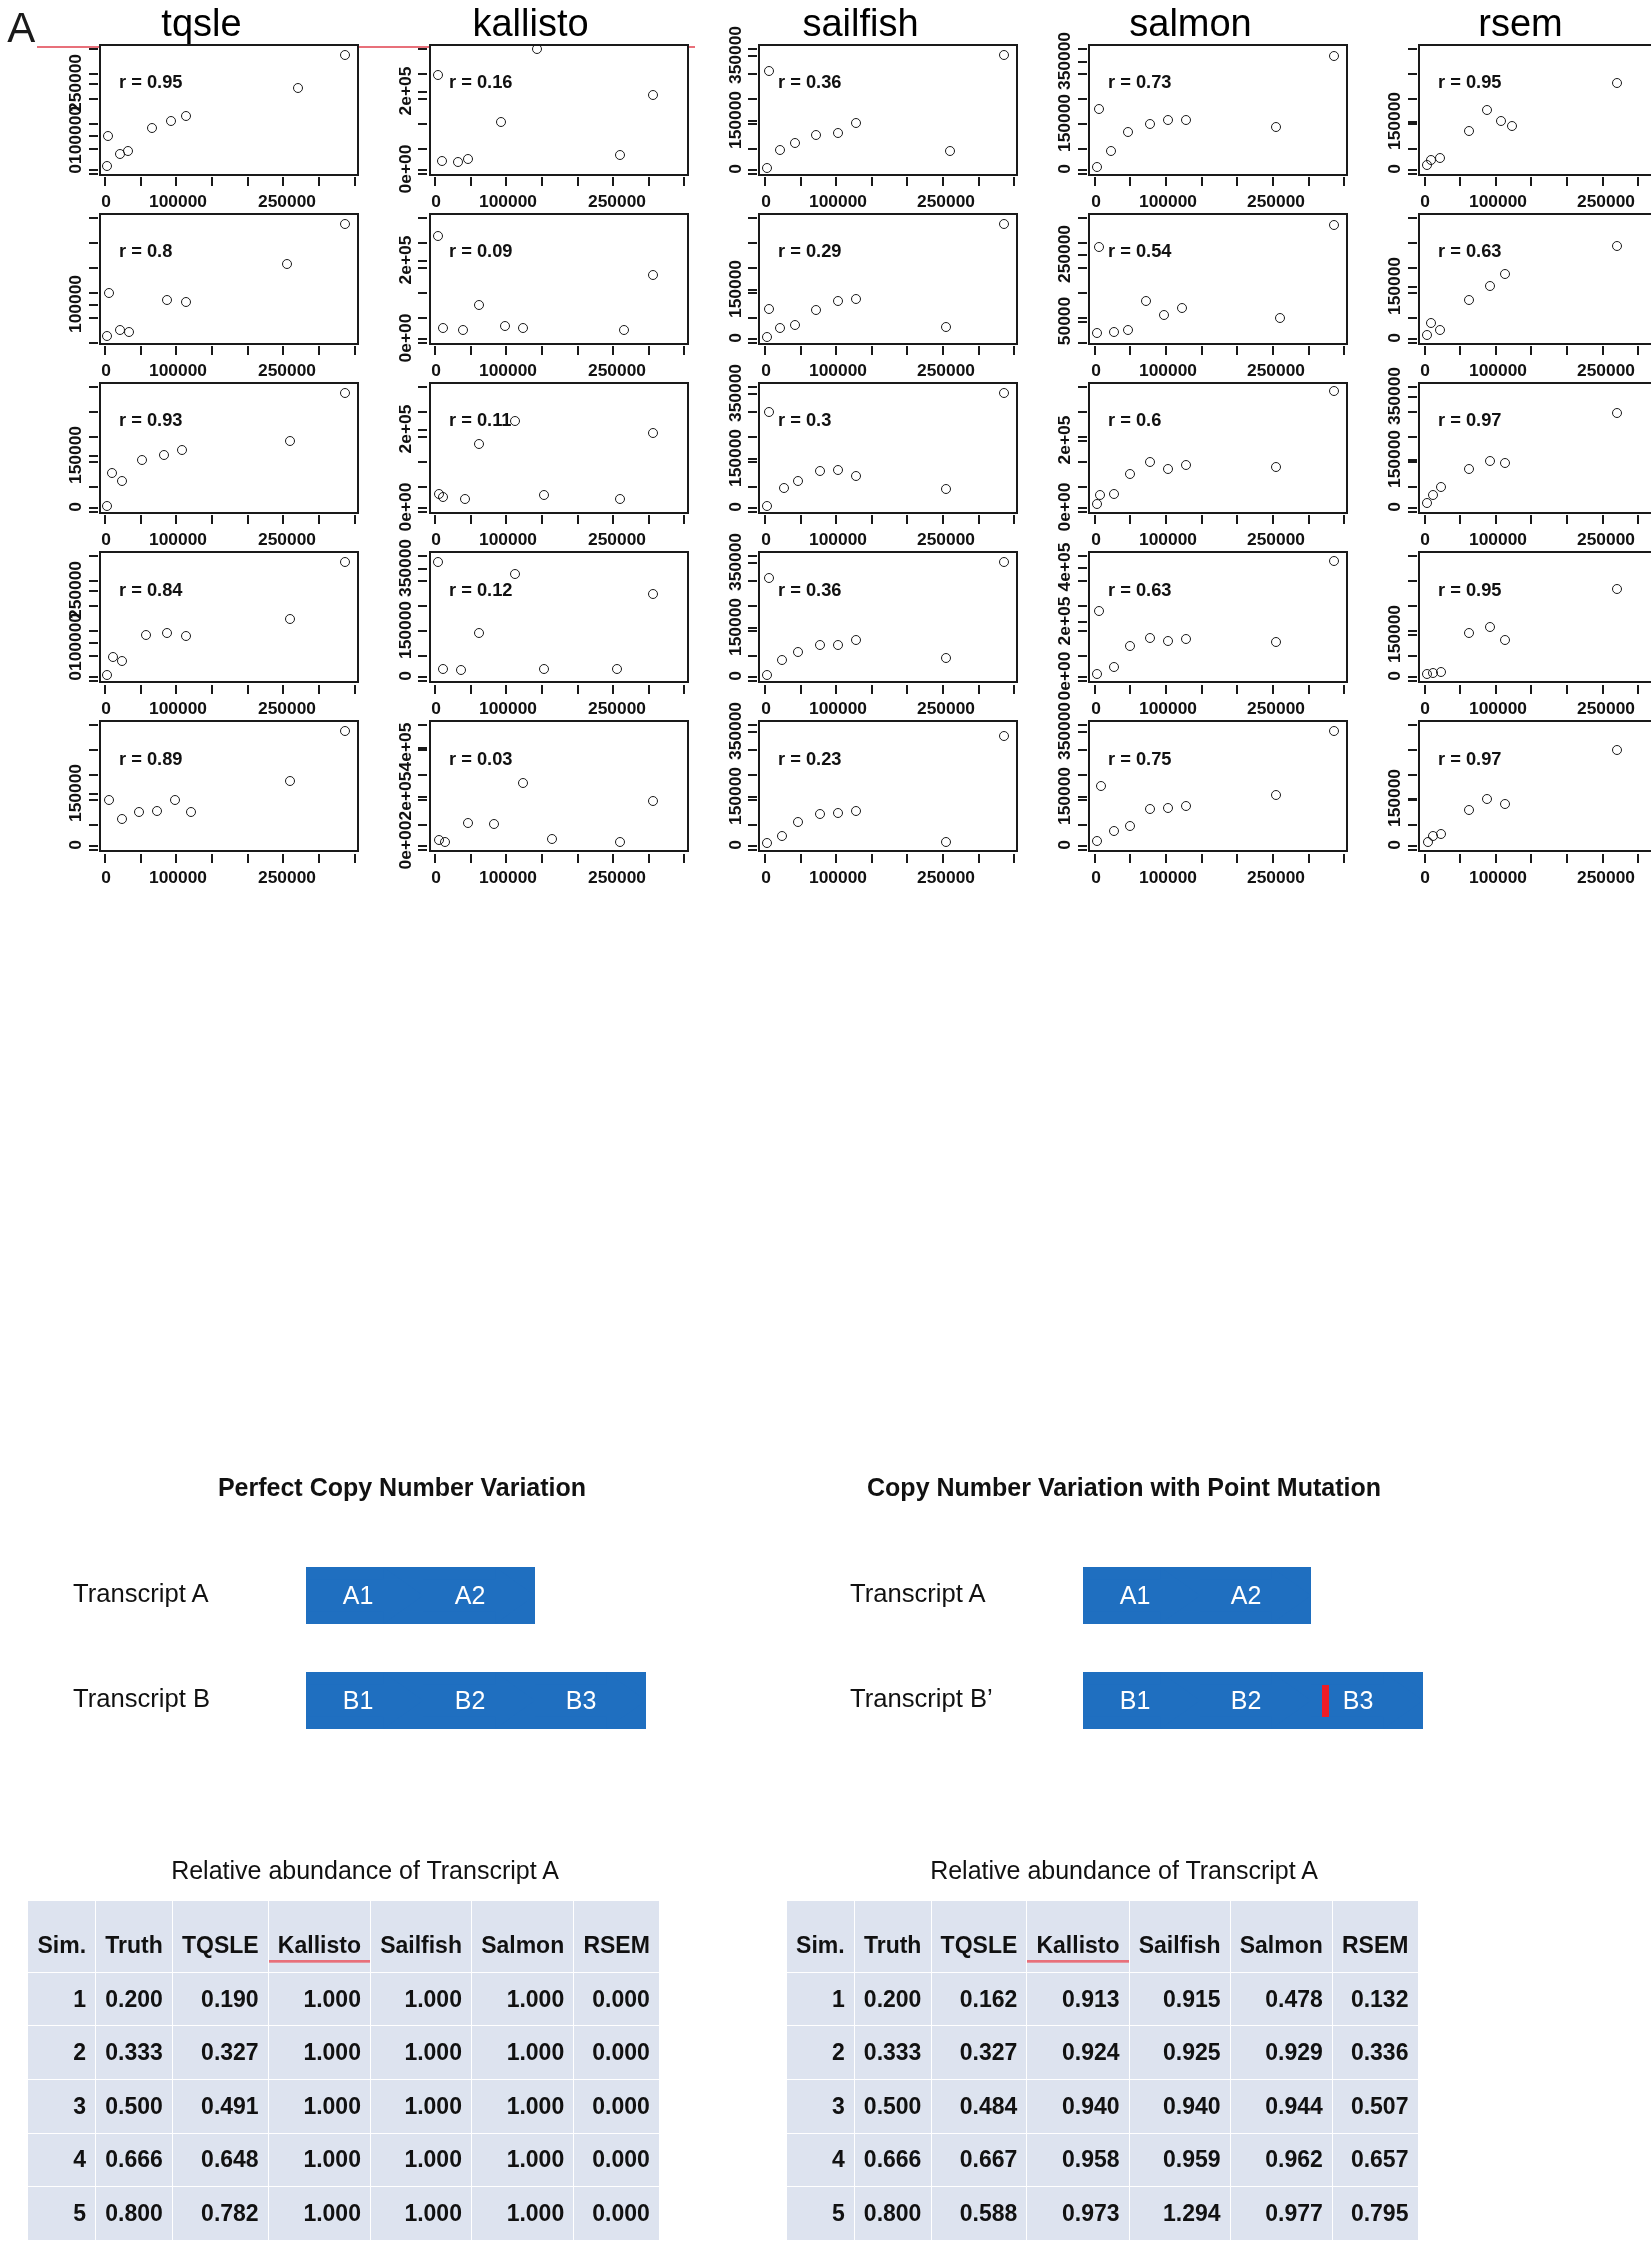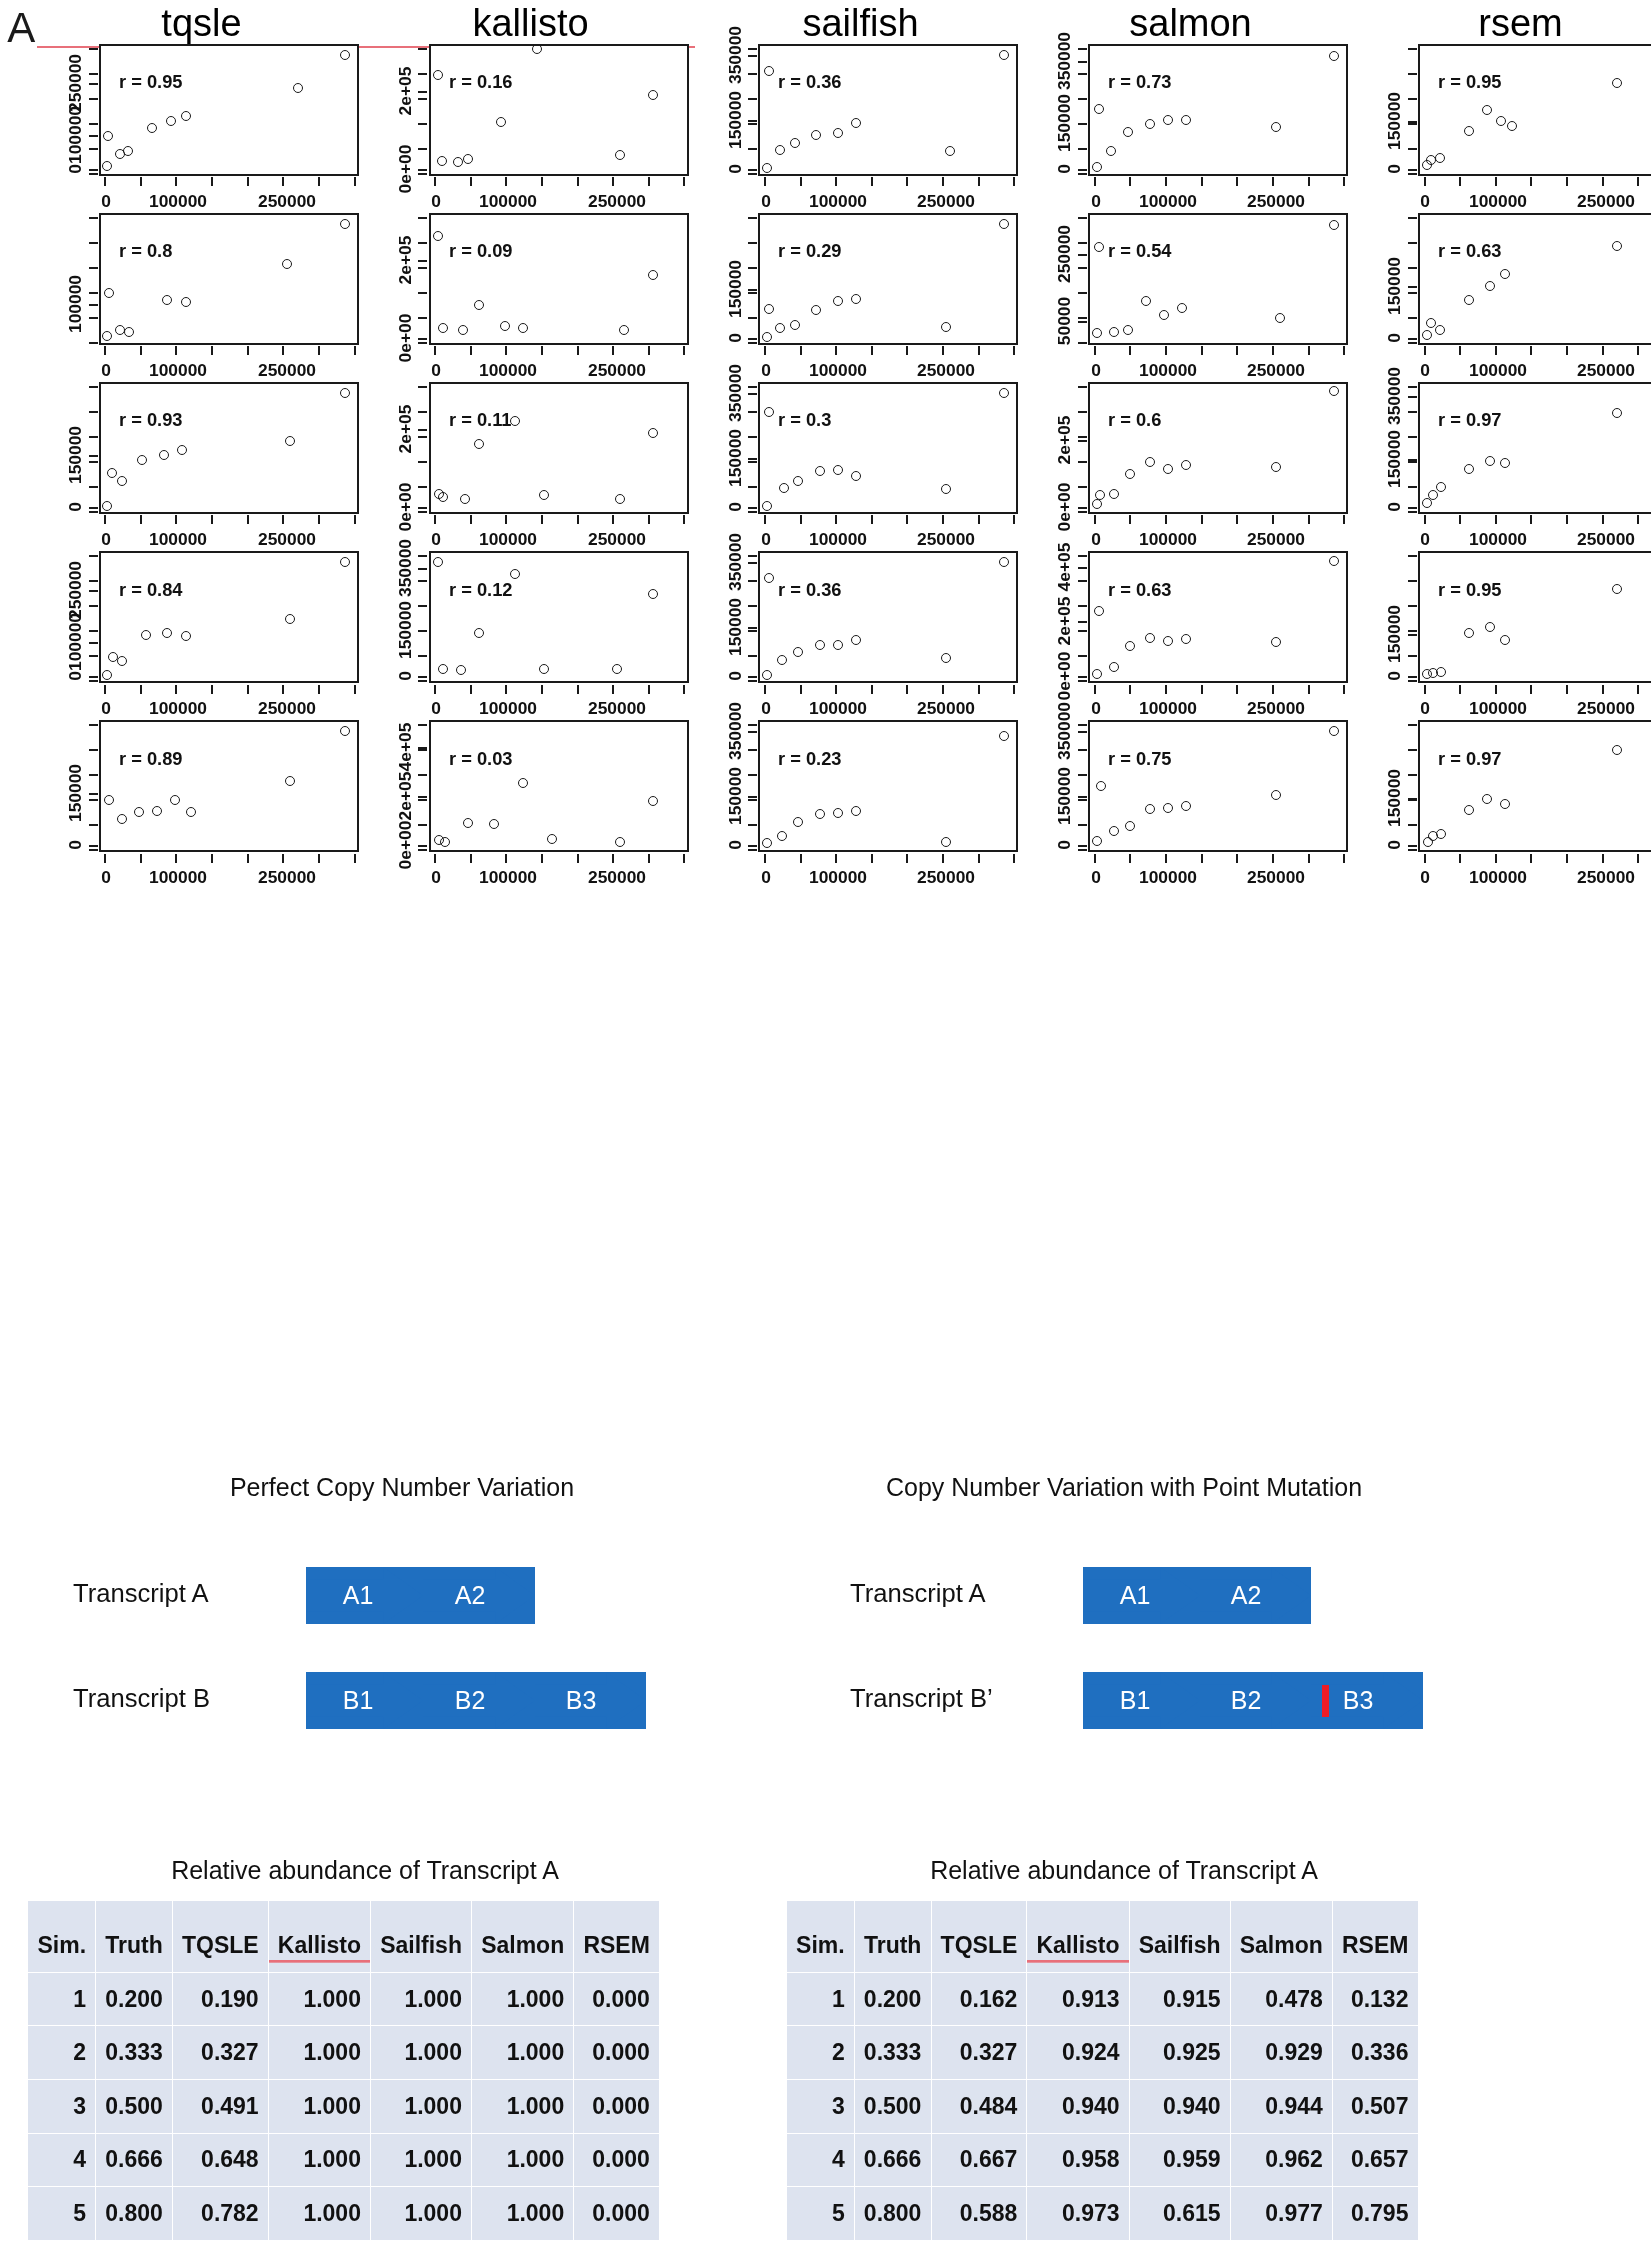--- a/index.html
+++ b/index.html
@@ -83,21 +83,21 @@
     color:#111;
     transform: translateX(-50%);
   }
 
   
   #panel-b { position:absolute; left:0; top:1425px; width:1651px; height:841px; }
 
   .sub-title {
     position:absolute;
     font-size: 25px;
-    font-weight: 400;
+    font-weight: 700;
     white-space:nowrap;
     color:#111;
     transform: translateX(-50%);
   }
   .tx-label {
     position:absolute;
     font-size: 25.6px;
     font-weight: 400;
     white-space:nowrap;
     color:#111;
@@ -1306,21 +1306,21 @@
             <td>0.958</td>
             <td>0.959</td>
             <td>0.962</td>
             <td>0.657</td>
           </tr>
           <tr>
             <td>5</td>
             <td>0.800</td>
             <td>0.588</td>
             <td>0.973</td>
-            <td>0.615</td>
+            <td>1.294</td>
             <td>0.977</td>
             <td>0.795</td>
           </tr>
         </tbody>
       </table>
     </div>
 </div>
 
 
 </body></html>

